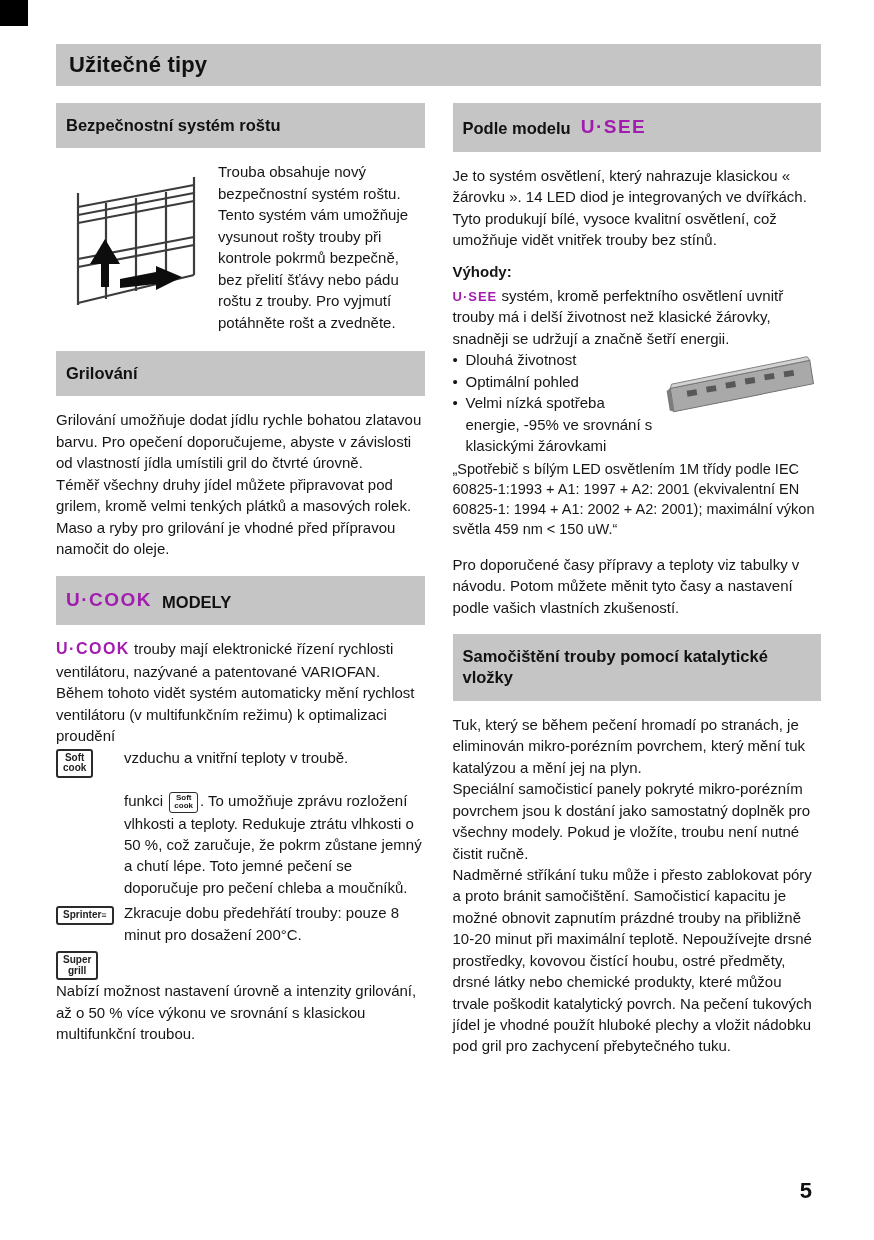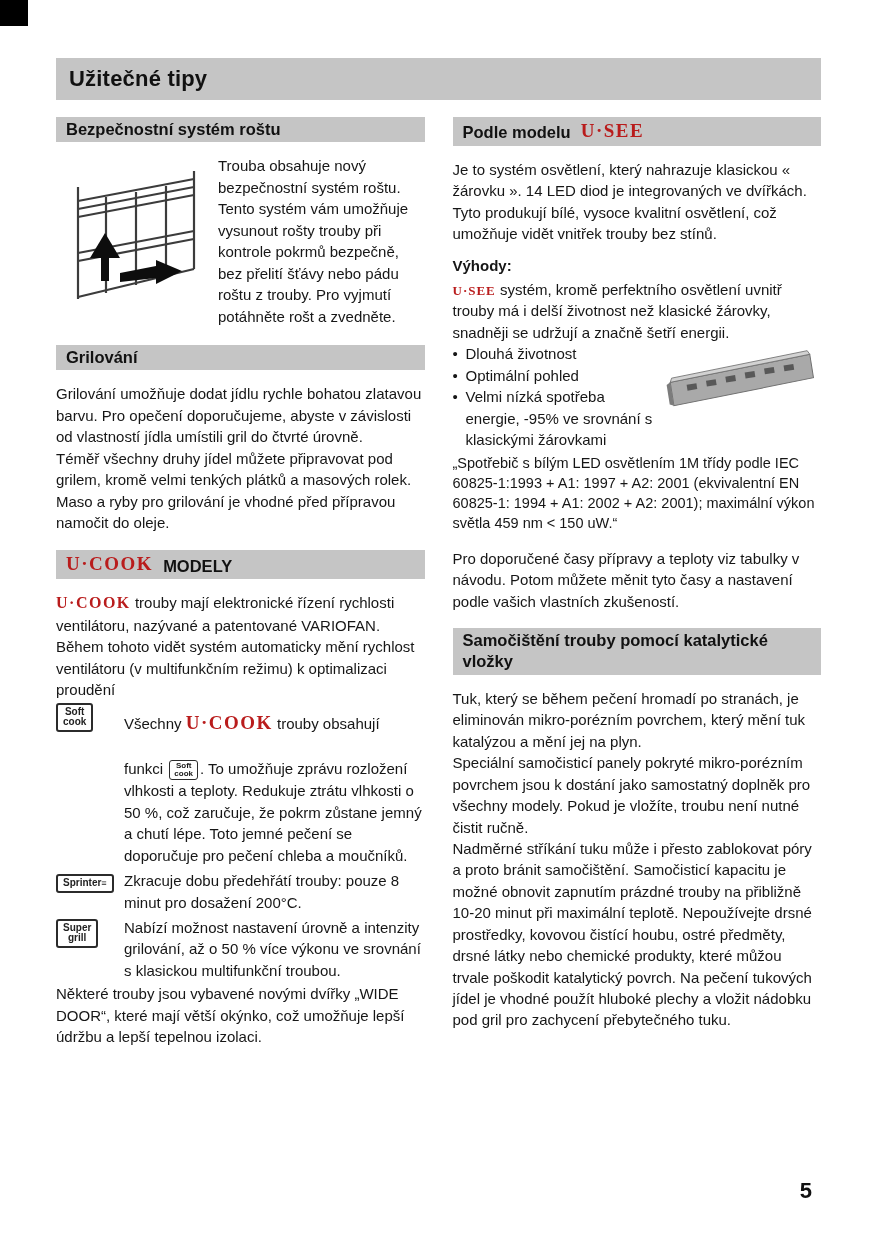--- a/index.html
+++ b/index.html
@@ -3,38 +3,38 @@
 <meta charset="utf-8">
 <style>
   html,body{margin:0;padding:0;}
   body{
     width:874px;height:1240px;position:relative;
     background:#ffffff;color:#161616;
     font-family:"Liberation Sans","DejaVu Sans",sans-serif;
     overflow:hidden;
   }
   .corner-mark{position:absolute;top:0;left:0;width:28px;height:26px;background:#000;}
-  .page{position:absolute;top:58px;left:56px;width:765px;}
+  .page{position:absolute;top:44px;left:56px;width:765px;}
   .title-bar{
     background:#c5c5c5;padding:8px 13px;
     font-size:22px;font-weight:bold;letter-spacing:0.2px;
     margin-bottom:17px;color:#111;
   }
   .cols{display:flex;gap:28px;align-items:flex-start;}
   .col{flex:1;min-width:0;}
   .sec-header{
-    background:#c5c5c5;padding:2px 10px;
+    background:#c5c5c5;padding:12px 10px;
     font-size:16.5px;font-weight:bold;color:#111;
     margin:0 0 13px 0;line-height:1.3;
   }
   p{font-size:15px;line-height:1.43;margin:0 0 11px 0;}
   p.tight{margin-bottom:0;}
   .logo{
-    font-family:Liberation Serif, serif;font-weight:bold;
-    letter-spacing:1.5px;color:#b91c1c;white-space:nowrap;
+    font-family:Liberation Sans, sans-serif;font-weight:bold;
+    letter-spacing:1.5px;color:#a21caf;white-space:nowrap;
   }
   .logo-lg{font-size:19px;}
   .logo-md{font-size:16px;}
   .logo-sm{font-size:13px;letter-spacing:1px;}
   .header-flex{display:flex;align-items:flex-end;gap:10px;}
   
   .rack-img{float:left;width:150px;height:152px;margin:2px 12px 4px 0;}
   .clearfix::after{content:"";display:block;clear:both;}
   
   .media{display:flex;margin-bottom:2px;}
@@ -116,44 +116,43 @@
         <span>MODELY</span>
       </div>
 
       <p class="tight"><span class="logo logo-md">U·COOK</span><span> trouby mají elektronické řízení rychlosti ventilátoru, nazývané a patentované VARIOFAN. Během tohoto vidět systém automaticky mění rychlost ventilátoru (v multifunkčním režimu) k optimalizaci proudění</span></p>
 
       <div class="media">
         <div class="icon-col">
           <span class="tag-icon"><span>Soft</span><br><span>cook</span></span>
         </div>
         <div class="media-body">
-          <p class="tight" style="margin-top:8px;"><span>Všechny </span><span class="logo logo-lg">U·COOK</span><span> trouby obsahují</span></p>
+          <p class="tight">vzduchu a vnitřní teploty v troubě.</p>
           <p class="tight" style="margin-top:22px;"><span>funkci </span><span class="inline-tag"><span>Soft</span><br><span>cook</span></span><span>. To umožňuje zprávu rozložení vlhkosti a teploty. Redukuje ztrátu vlhkosti o 50 %, což zaručuje, že pokrm zůstane jemný a chutí lépe. Toto jemné pečení se doporučuje pro pečení chleba a moučníků.</span></p>
         </div>
       </div>
 
       <div class="media" style="margin-top:4px;">
         <div class="icon-col">
           <span class="tag-icon"><span>Sprinter</span><span class="small-glyph">≡</span></span>
         </div>
         <div class="media-body">
           <p class="tight">Zkracuje dobu předehřátí trouby: pouze 8 minut pro dosažení 200°C.</p>
         </div>
       </div>
 
-      <div class="media" style="margin-top:4px;">
+      <div class="media" style="margin-top:4px;flex-direction:column;">
         <div class="icon-col">
           <span class="tag-icon"><span>Super</span><br><span>grill</span></span>
         </div>
         <div class="media-body">
           <p class="tight">Nabízí možnost nastavení úrovně a intenzity grilování, až o 50 % více výkonu ve srovnání s klasickou multifunkční troubou.</p>
         </div>
       </div>
 
-      <p class="tight" style="margin-top:2px;">Některé trouby jsou vybavené novými dvířky „WIDE DOOR“, které mají větší okýnko, což umožňuje lepší údržbu a lepší tepelnou izolaci.</p>
 
     </div>
 
     <div class="col">
 
       <div class="sec-header header-flex">
         <span>Podle modelu</span>
         <span class="logo logo-lg">U·SEE</span>
       </div>
 

